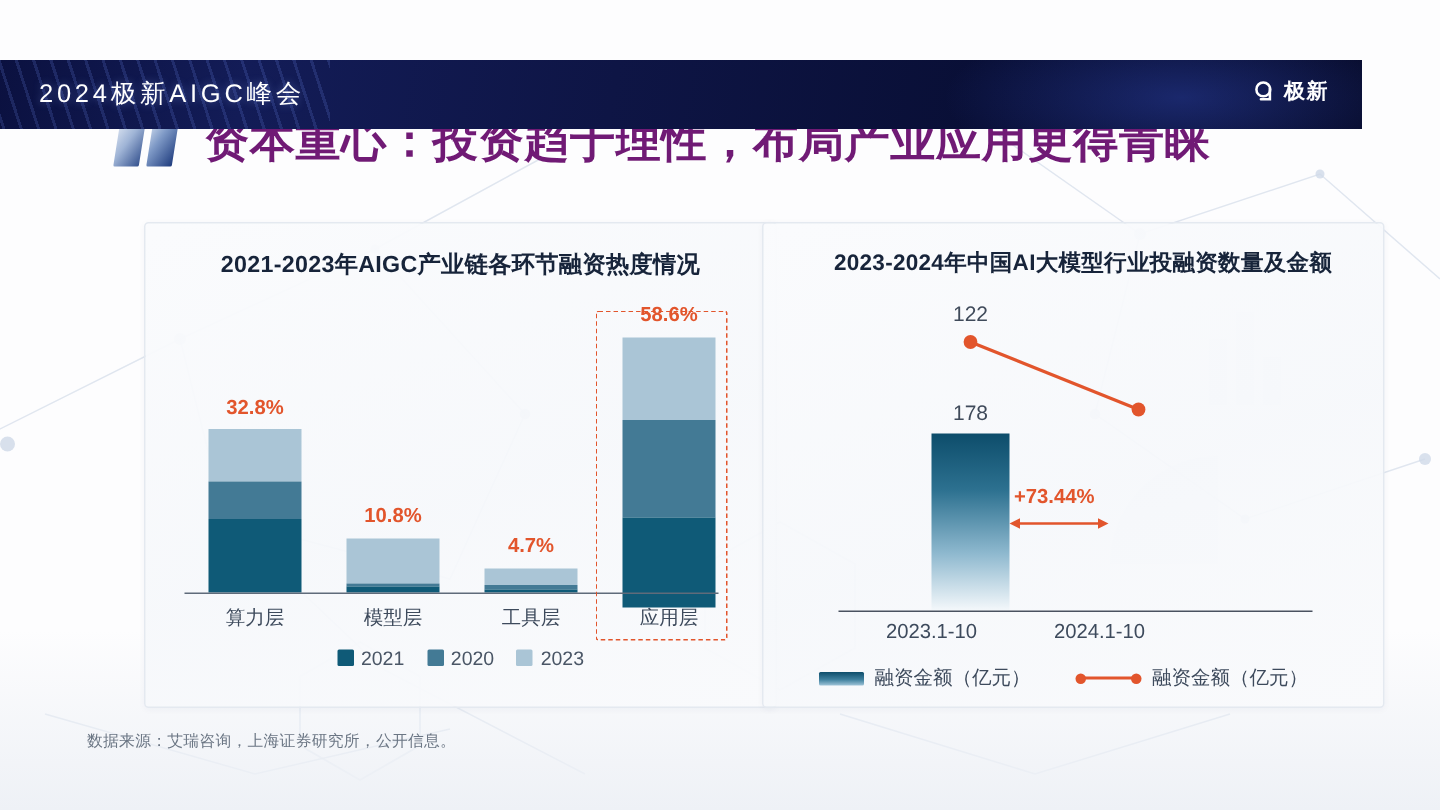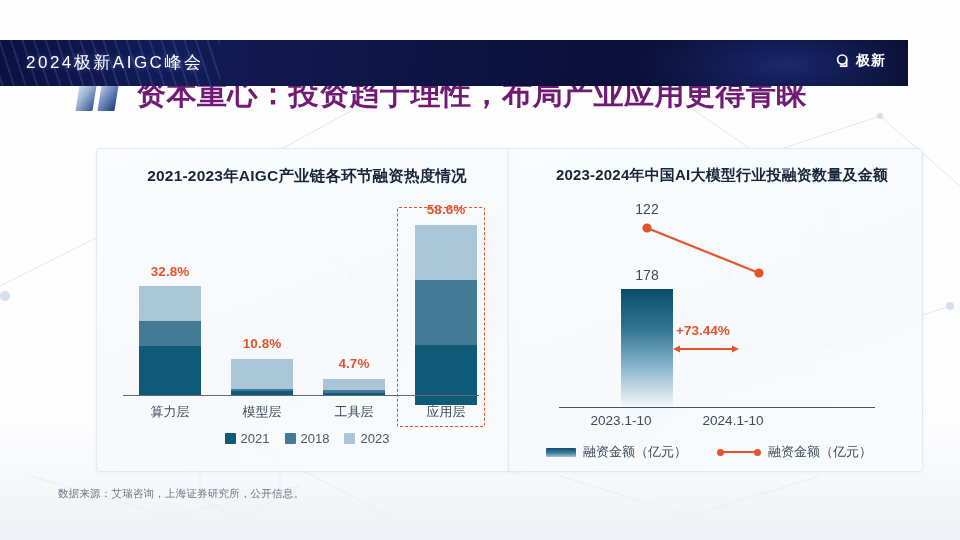--- a/index.html
+++ b/index.html
@@ -210,21 +210,21 @@
 
       <div class="hl-box" style="left:300px;top:14px;width:86px;height:218px;"></div>
 
       <div class="legend-l">
         <span class="lg-item">
           <i class="lg-sw" style="background:#0f5a77"></i>
           <span>2021</span>
         </span>
         <span class="lg-item">
           <i class="lg-sw" style="background:#437a95"></i>
-          <span>2018</span>
+          <span>2020</span>
         </span>
         <span class="lg-item">
           <i class="lg-sw" style="background:#aac5d6"></i>
           <span>2023</span>
         </span>
       </div>
     </div>
   </div>
 
   <div class="panel panel-right">

